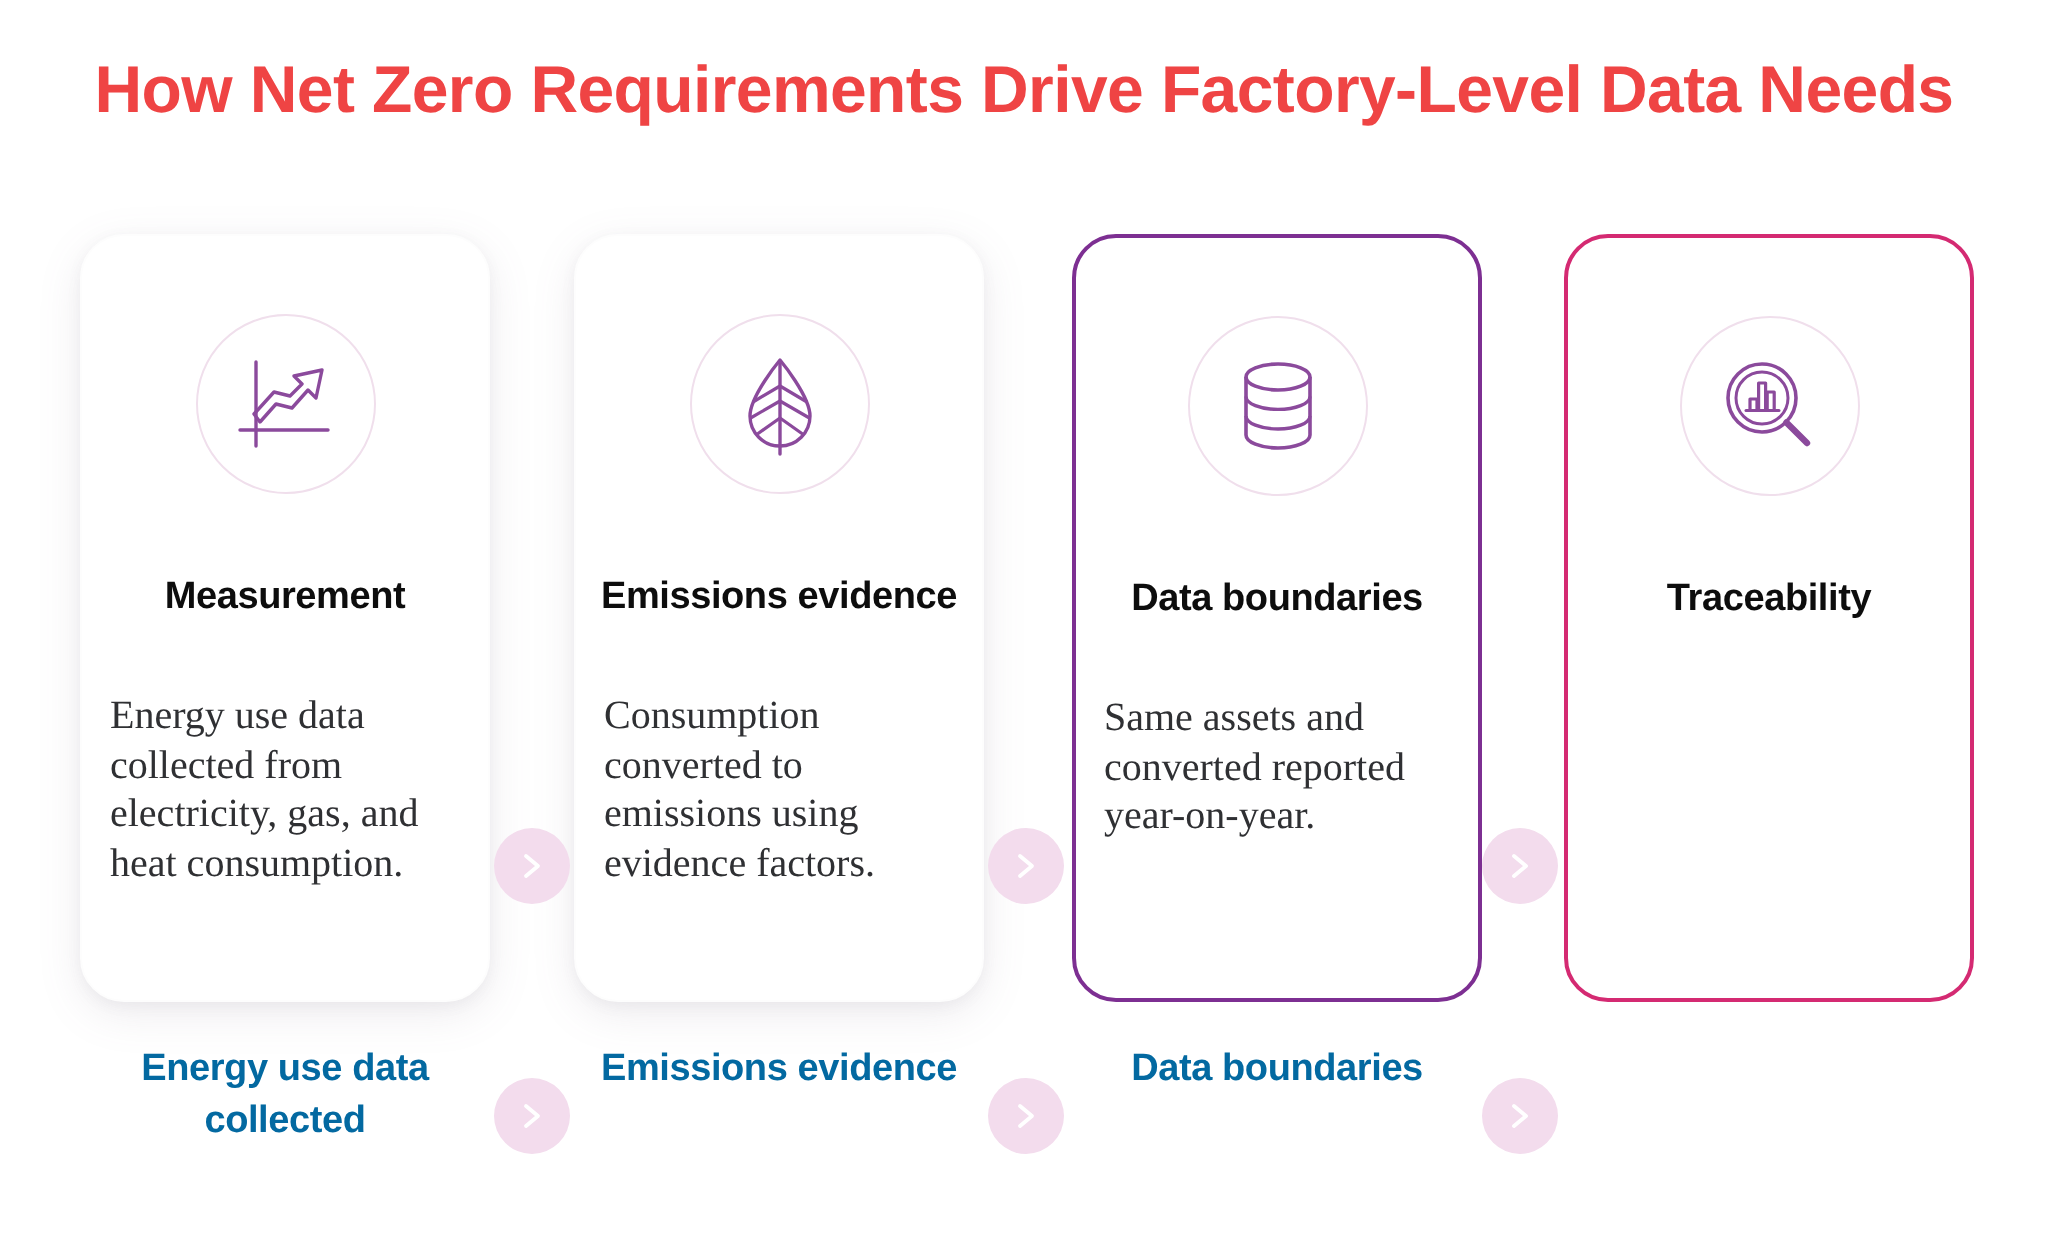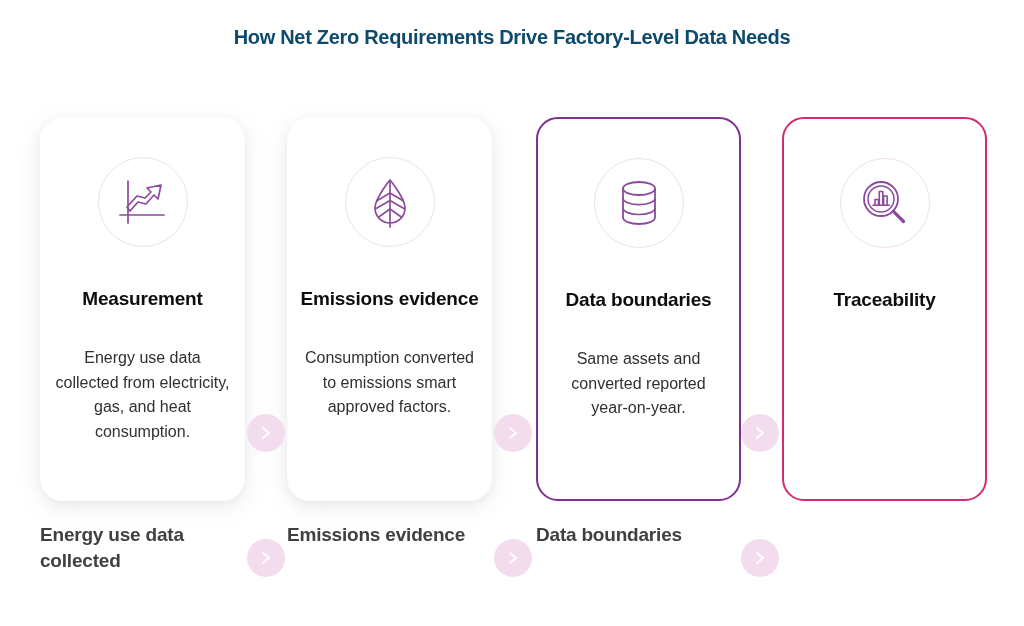--- a/index.html
+++ b/index.html
@@ -18,23 +18,23 @@
     position: relative;
     width: 1024px;
     height: 626px;
   }
   .title {
     position: absolute;
     left: 0;
     top: 26px;
     width: 1024px;
     text-align: center;
-    font-size: 20px;
+    font-size: 33px;
     font-weight: bold;
-    color: #0c4a6e;
+    color: #ef4444;
     letter-spacing: -0.3px;
     white-space: nowrap;
   }
   
   .cards {
     position: absolute;
     left: 0;
     top: 117px;
     width: 1024px;
     height: 384px;
@@ -96,24 +96,25 @@
     color: #0d0d0d;
     line-height: 25px;
     letter-spacing: -0.2px;
   }
   .card-title.two-line { top: 168px; }
   .card-body {
     position: absolute;
     top: 228px;
     left: 14px;
     right: 14px;
-    text-align: center;
-    font-size: 16px;
+    text-align: left;
+    font-size: 20px;
     color: #2f3033;
     line-height: 24.5px;
+    font-family: Liberation Serif, serif;
   }
   .card-3 .card-body, .card-4 .card-body { top: 228px; }
 
   
   .chev {
     position: absolute;
     width: 38px;
     height: 38px;
     border-radius: 50%;
     background: #f3dced;
@@ -131,24 +132,24 @@
     position: absolute;
     left: 0;
     top: 522px;
     width: 1024px;
     height: 80px;
   }
   .blabel {
     position: absolute;
     top: 0;
     width: 205px;
-    text-align: left;
+    text-align: center;
     font-size: 19px;
     font-weight: bold;
-    color: #404040;
+    color: #0369a1;
     line-height: 26px;
     letter-spacing: -0.2px;
   }
   .blabel-1 { left: 40px; }
   .blabel-2 { left: 287px; }
   .blabel-3 { left: 536px; }
   .blabel-4 { left: 782px; }
   .chev-bot-1 { left: 247px; top: 17px; }
   .chev-bot-2 { left: 494px; top: 17px; }
   .chev-bot-3 { left: 741px; top: 17px; }
@@ -178,21 +179,21 @@
       <div class="icon-circle">
         <svg width="58" height="58" viewBox="0 0 58 58" fill="none">
           <path d="M29 7 C29 7 44 25 44 35 C44 43.3 37.3 50 29 50 C20.7 50 14 43.3 14 35 C14 25 29 7 29 7 Z" stroke="#8b4a9c" stroke-width="1.7" stroke-linejoin="round" fill="none"></path>
           <path d="M29 9 L29 54" stroke="#8b4a9c" stroke-width="1.7" stroke-linecap="round"></path>
           <path d="M15.5 28 L29 20 L42.5 28" stroke="#8b4a9c" stroke-width="1.6" fill="none" stroke-linejoin="round"></path>
           <path d="M14.3 36 L29 27.5 L43.7 36" stroke="#8b4a9c" stroke-width="1.6" fill="none" stroke-linejoin="round"></path>
           <path d="M17 44.5 L29 36 L41 44.5" stroke="#8b4a9c" stroke-width="1.6" fill="none" stroke-linejoin="round"></path>
         </svg>
       </div>
       <div class="card-title two-line">Emissions evidence</div>
-      <div class="card-body">Consumption converted to emissions smart approved factors.</div>
+      <div class="card-body">Consumption converted to emissions using evidence factors.</div>
     </div>
 
     <div class="card bordered card-3">
       <div class="icon-circle">
         <svg width="58" height="58" viewBox="0 0 58 58" fill="none">
           <ellipse cx="29" cy="14.5" rx="16" ry="6.5" stroke="#8b4a9c" stroke-width="1.8" fill="none"></ellipse>
           <path d="M13 14.5 L13 43.5 C13 47.1 20.2 50 29 50 C37.8 50 45 47.1 45 43.5 L45 14.5" stroke="#8b4a9c" stroke-width="1.8" fill="none"></path>
           <path d="M13 24.2 C13 27.8 20.2 30.7 29 30.7 C37.8 30.7 45 27.8 45 24.2" stroke="#8b4a9c" stroke-width="1.7" fill="none"></path>
           <path d="M13 34 C13 37.6 20.2 40.5 29 40.5 C37.8 40.5 45 37.6 45 34" stroke="#8b4a9c" stroke-width="1.7" fill="none"></path>
         </svg>

